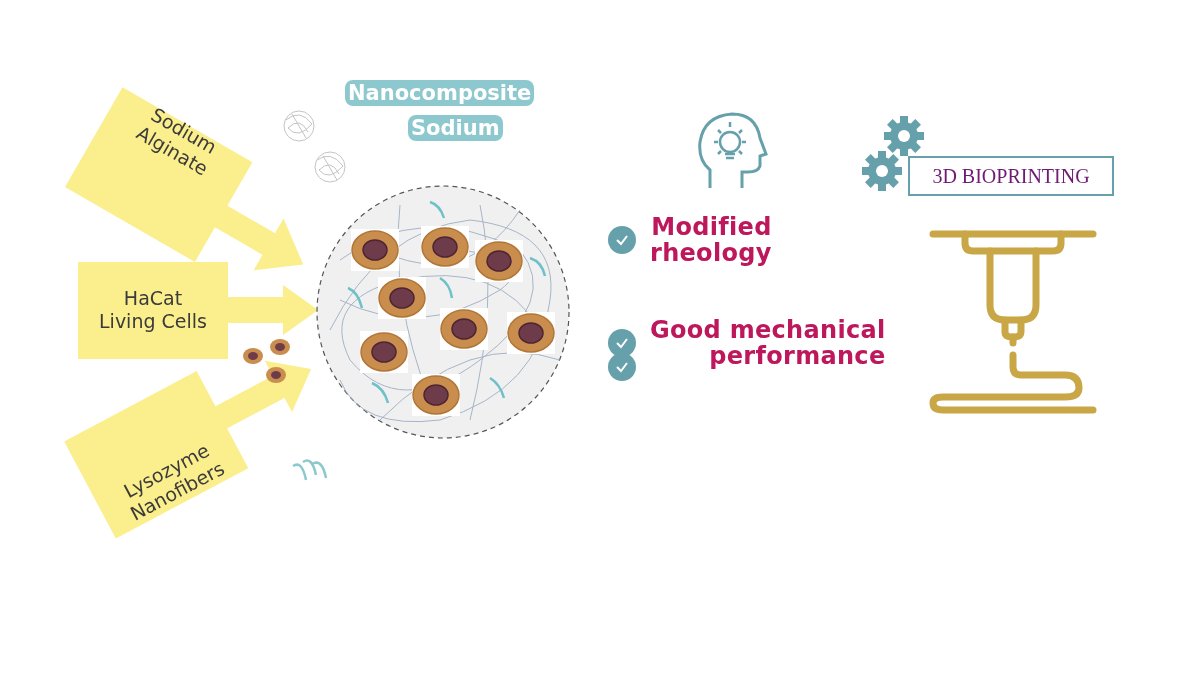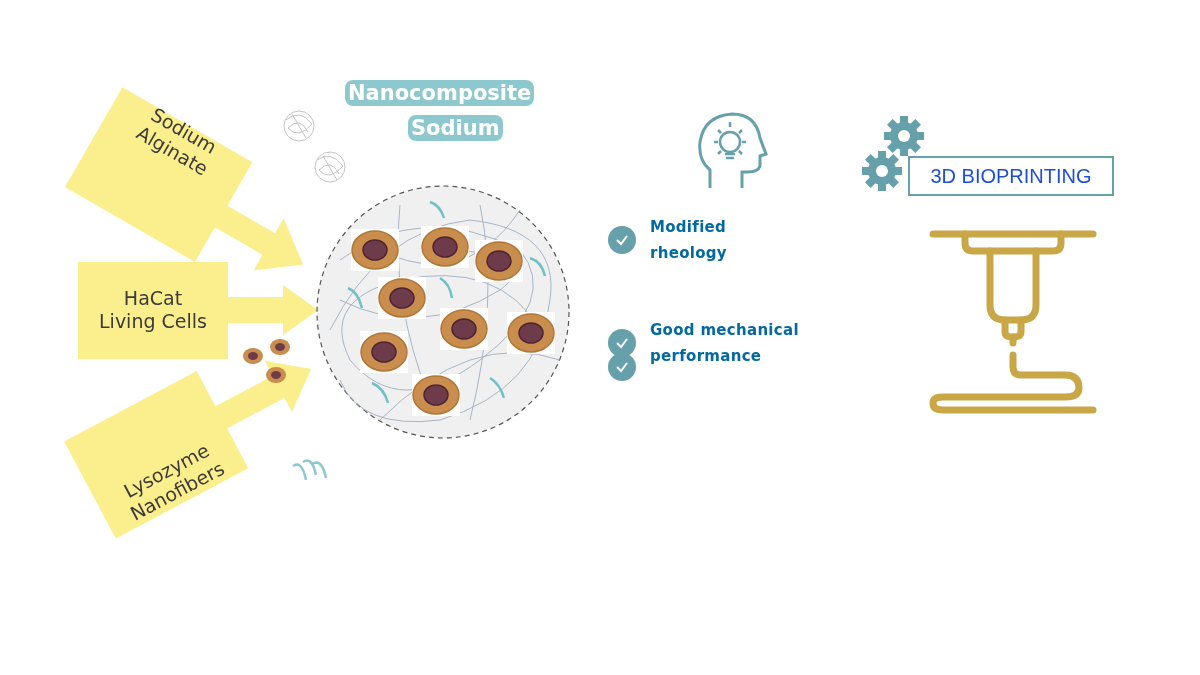--- a/index.html
+++ b/index.html
@@ -2,22 +2,22 @@
 <html><head>
 <meta charset="utf-8">
 <style>
   html,body{margin:0;padding:0;background:#ffffff;}
   body{width:1200px;height:675px;position:relative;overflow:hidden;font-family:"DejaVu Sans",sans-serif;color:#3a3a3a;}
   .abs{position:absolute;}
   .arrow-label{position:absolute;font-size:19px;line-height:23px;color:#3b3b3b;text-align:center;white-space:pre-line;}
   .title-box{position:absolute;background:#8ec8cf;color:#ffffff;font-weight:bold;font-size:21px;line-height:26px;padding:0 3px;border-radius:8px;}
   .benefit{position:absolute;left:608px;display:flex;align-items:center;}
   .check{width:28px;height:28px;border-radius:50%;background:#66a1ab;display:flex;align-items:center;justify-content:center;margin-right:14px;flex:none;}
-  .benefit-text{font-size:15px;line-height:26px;color:#0369a1;font-weight:bold;letter-spacing:0.3px;}
-  .bp-label{position:absolute;left:908px;top:156px;width:206px;height:40px;border:2px solid #66a1ab;box-sizing:border-box;display:flex;align-items:center;justify-content:center;font-size:20px;color:#1d4ed8;font-family:Liberation Sans, sans-serif;background:#fff;}
+  .benefit-text{font-size:24px;line-height:26px;color:#be185d;font-weight:bold;letter-spacing:0.3px;text-align:right;}
+  .bp-label{position:absolute;left:908px;top:156px;width:206px;height:40px;border:2px solid #66a1ab;box-sizing:border-box;display:flex;align-items:center;justify-content:center;font-size:20px;color:#701a75;font-family:Liberation Serif, serif;background:#fff;}
 </style>
 </head>
 <body>
 
 <svg class="abs" style="left:0;top:0" width="1200" height="675">
 
   <g transform="translate(95,135) rotate(30)">
     <rect x="0" y="-55" width="150" height="115" fill="#fbee8c"></rect>
     <rect x="140" y="-5" width="70" height="25" fill="#fbee8c"></rect>
     <polygon points="205,-22 245,8 205,38" fill="#fbee8c"></polygon>

